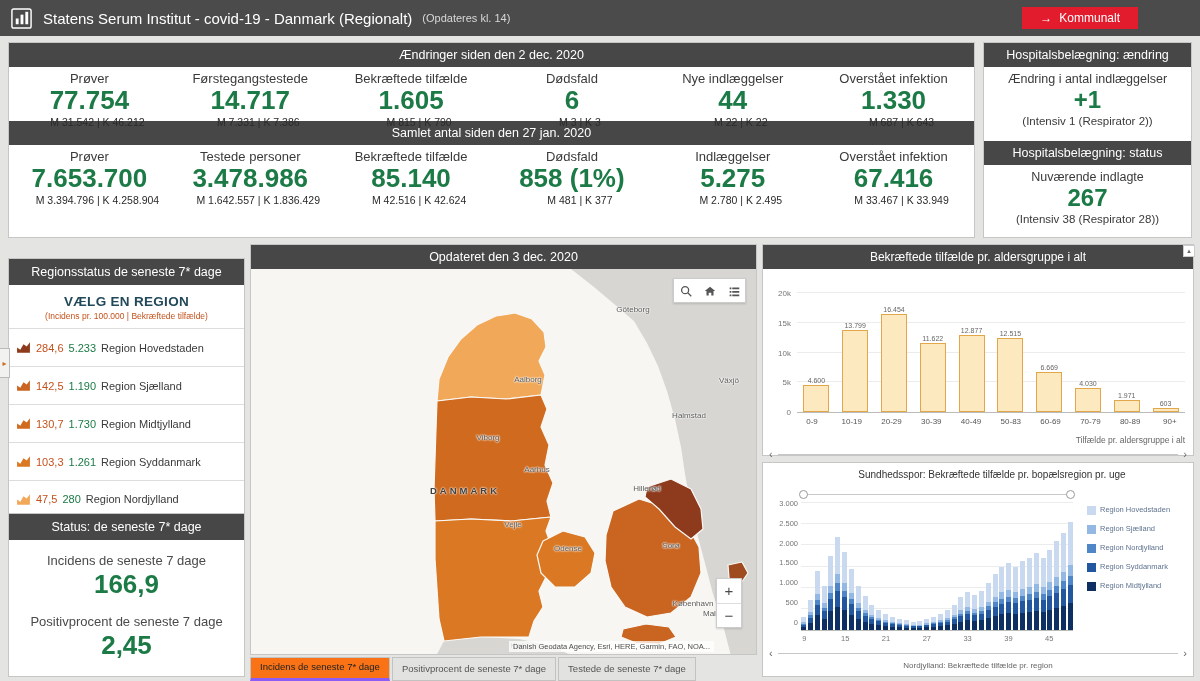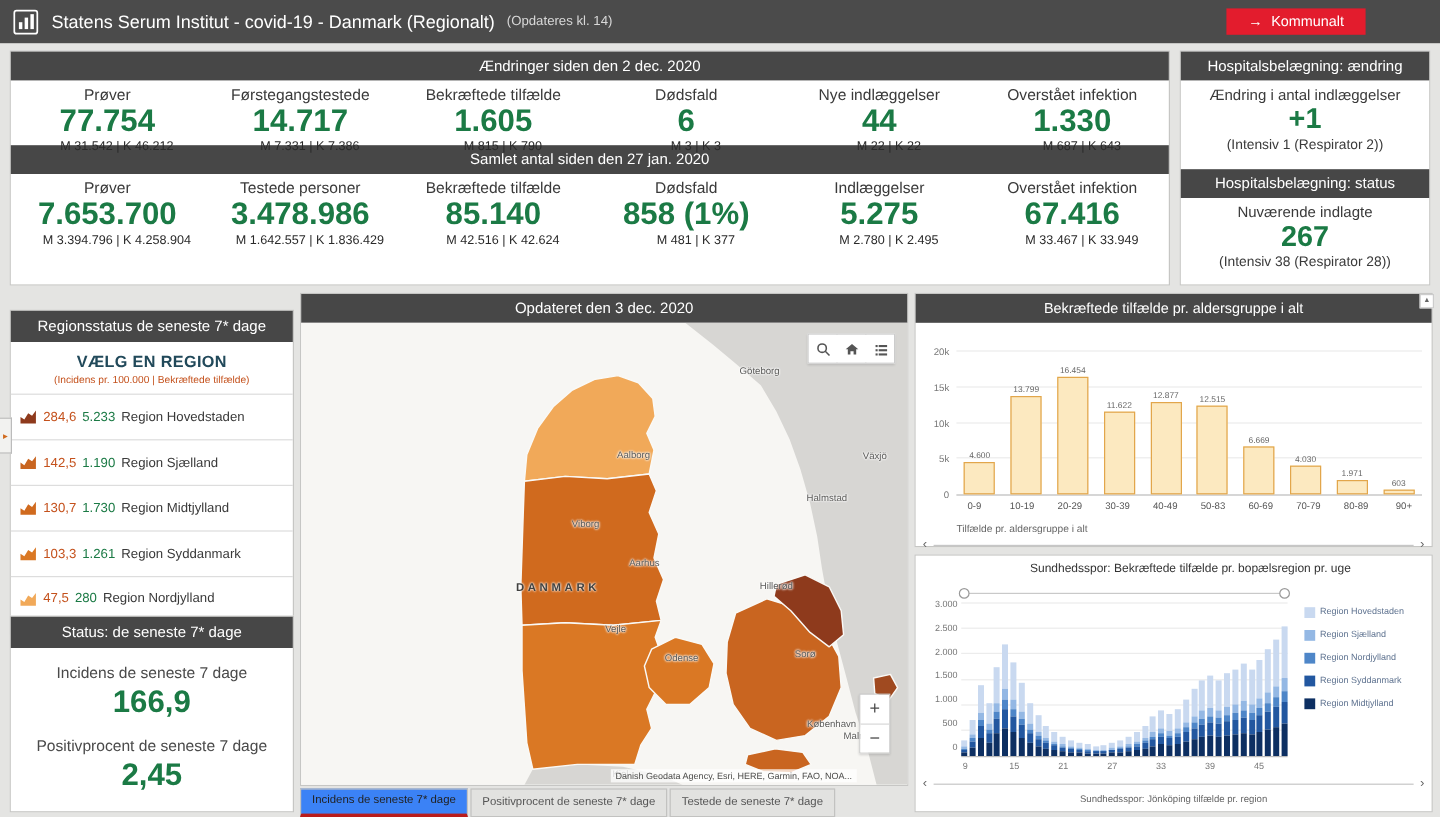--- a/index.html
+++ b/index.html
@@ -79,41 +79,41 @@
   .zoom-group { position:absolute; right:14px; bottom:26px; display:flex; flex-direction:column;
                 border:1px solid #ccc; box-shadow:0 1px 2px rgba(0,0,0,.15); }
   .zoom-btn { width:24px; height:24px; background:#fff; border:none; font-size:15px; color:#4a4a4a;
                 cursor:pointer; line-height:22px; }
   .zoom-btn + .zoom-btn { border-top:1px solid #ddd; }
   .map-attribution { position:absolute; right:42px; bottom:2px; font-size:7.5px; color:#4c4c4a;
                 background:rgba(255,255,255,.75); padding:1px 4px; }
   .map-tabs { position:absolute; left:250px; top:657px; display:flex; gap:2px; }
   .map-tab { font-size:9.5px; padding:3px 9px 4px; background:#e2e2e0; border:1px solid #c2c2c0;
                 color:#555; cursor:pointer; }
-  .map-tab.active { background:#3b82f6; color:#222; border-bottom:3px solid #b91c1c; padding-bottom:6px; }
+  .map-tab.active { background:#f97316; color:#222; border-bottom:3px solid #8b5cf6; padding-bottom:6px; }
 
   
   .panel-age { left:762px; top:244px; width:432px; height:212px; }
   .panel-age .dark-bar { height:24px; font-size:12px; }
   .age-chart { position:relative; height:186px; }
   .age-yaxis { position:absolute; left:2px; top:20px; width:26px; height:128px;
                display:flex; flex-direction:column; justify-content:space-between; align-items:flex-end;
                font-size:8px; color:#777; }
   .age-plot { position:absolute; left:34px; right:8px; top:24px; height:120px;
               border-bottom:1px solid #bbb; }
   .gridline { position:absolute; left:0; right:0; height:1px; background:#ececec; }
   .age-bars { position:absolute; inset:0; display:flex; justify-content:space-around; }
   .age-col { width:30px; height:100%; display:flex; flex-direction:column;
              justify-content:flex-end; align-items:center; }
   .age-val { font-size:7px; color:#666; margin-bottom:1px; white-space:nowrap; }
   .age-bar { width:26px; background:#fce9c0; border:1px solid #e2a64b; }
   .age-cats { position:absolute; left:34px; right:8px; top:148px; display:flex;
               justify-content:space-between; }
   .age-cat { width:30px; text-align:center; font-size:8px; color:#555; }
-  .axis-title { position:absolute; left:34px; right:8px; text-align:left; font-size:8.5px; color:#666; }
+  .axis-title { position:absolute; left:34px; right:8px; text-align:right; font-size:8.5px; color:#666; }
   .hscroll { position:absolute; display:flex; align-items:center; gap:5px; }
   .hscroll .arrow { font-size:11px; color:#666; cursor:pointer; line-height:1; }
   .hscroll .track { flex:1; height:1px; background:#c6c6c6; }
 
   
   .panel-week { left:762px; top:462px; width:432px; height:215px; }
   .week-title { text-align:center; font-size:10px; color:#333; margin-top:6px;padding-left:28px; }
   .range-slider { position:absolute; left:38px; width:272px; top:27px; height:9px; }
   .range-line { position:absolute; top:4px; left:0; right:0; height:1px; background:#c9c9c9; }
   .range-handle { position:absolute; top:0; width:9px; height:9px; border-radius:50%;
@@ -789,17 +789,17 @@
       <div class="leg-row">
         <span class="leg-swatch" style="background: rgb(13, 47, 98);"></span>
         <span class="leg-label">Region Midtjylland</span>
       </div>
     </div>
   <div class="hscroll" style="left:6px;right:6px;top:185px">
     <span class="arrow">‹</span>
     <span class="track"></span>
     <span class="arrow">›</span>
   </div>
-  <div class="week-footer">Sundhedsspor: Jönköping tilfælde pr. region</div>
+  <div class="week-footer">Nordjylland: Bekræftede tilfælde pr. region</div>
 </div>
 
 <div class="left-handle">▸</div>
 <div class="right-collapse">▴</div>
 
 </body></html>

